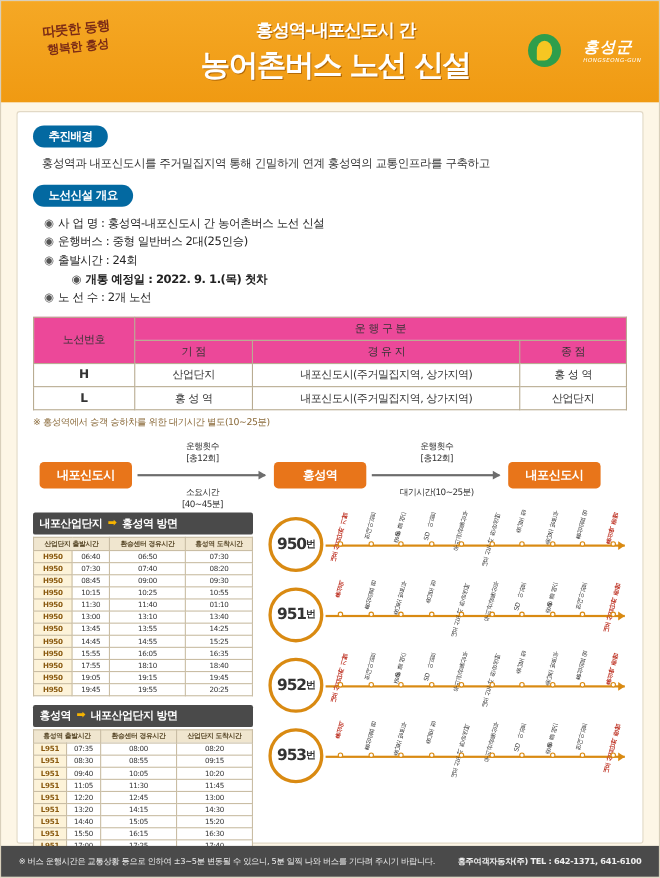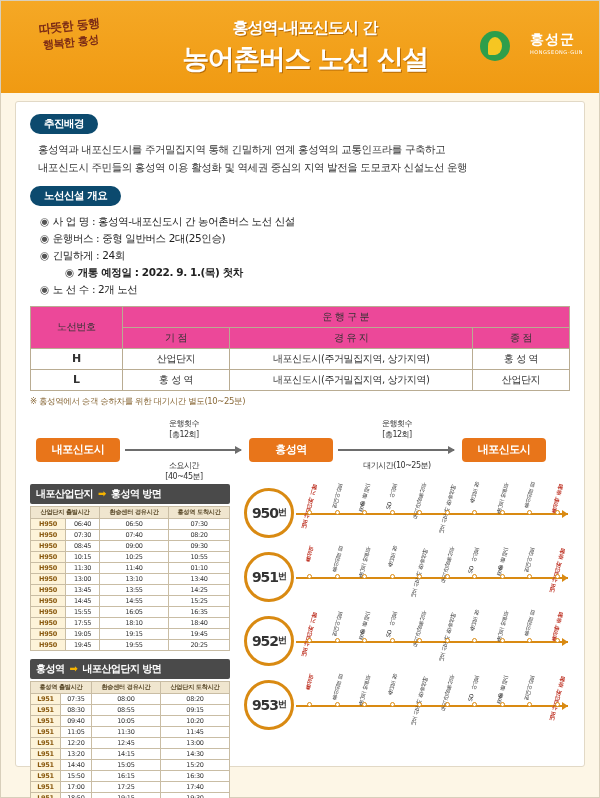--- a/index.html
+++ b/index.html
@@ -44,21 +44,21 @@
     text-align: center;
     color: #ffffff;
     text-shadow: 1px 1px 0 #b46a07;
     margin-left: 10px;
   }
   .header-title .t1 { font-size: 16px; font-weight: bold; letter-spacing: -1px; }
   .header-title .t2 { font-size: 27px; font-weight: bold; letter-spacing: -1.5px; margin-top: 2px;}
   .header-logo {
     position: absolute;
     right: 16px; top: 30px;
-    display: flex; align-items: flex-start; gap: 20px;
+    display: flex; align-items: center; gap: 20px; font-style: italic;
   }
   .logo-mark {
     width: 30px; height: 30px; border-radius: 50%;
     background: #2e9e4b;
     position: relative;
   }
   .logo-mark:after {
     content:""; position:absolute; left:8px; top:6px;
     width: 14px; height: 18px; border-radius: 50% 50% 50% 10%;
     background: #f6c622;
@@ -71,21 +71,21 @@
     position: absolute;
     left: 14px; right: 14px; top: 100px; bottom: 30px;
     background: #ffffff;
     border: 1px solid #e2d9c6;
     border-radius: 3px;
     padding: 10px 14px;
   }
 
   .section-tag {
     display: inline-block;
-    background: #0c4a6e;
+    background: #0369a1;
     color: #fff;
     font-size: 10.5px;
     font-weight: bold;
     padding: 3px 14px;
     border-radius: 10px;
     letter-spacing: -0.5px;
   }
   .para {
     font-size: 10.5px;
     color: #333;
@@ -270,33 +270,32 @@
         <div class="lt2">HONGSEONG-GUN</div>
       </div>
     </div>
   </div>
 
   <div class="card">
 
     
     <div class="section-tag">추진배경</div>
     <div class="para">홍성역과 내포신도시를 주거밀집지역 통해 긴밀하게 연계 홍성역의 교통인프라를 구축하고</div>
-    <div class="para" style="margin-top:1px">내포신도시 주민들의 홍성역 이용 활성화 및 역세권 중심의 지역 발전을 도모코자 신설노선 운행</div>
 
     
     <div class="section-tag" style="margin-top:10px">노선신설 개요</div>
     <div class="bullets">
       <div class="bullet">
         <span class="mk">◉</span><span>사 업 명 : 홍성역-내포신도시 간 농어촌버스 노선 신설</span>
       </div>
       <div class="bullet">
         <span class="mk">◉</span><span>운행버스 : 중형 일반버스 2대(25인승)</span>
       </div>
       <div class="bullet">
-        <span class="mk">◉</span><span>긴밀하게 : 24회</span>
+        <span class="mk">◉</span><span>출발시간 : 24회</span>
       </div>
       <div class="bullet bold">
         <span class="mk">◉</span><span>개통 예정일 : 2022. 9. 1.(목) 첫차</span>
       </div>
       <div class="bullet">
         <span class="mk">◉</span><span>노 선 수 : 2개 노선</span>
       </div>
     </div>
 
     
@@ -644,14 +643,18 @@
               <div class="dot" style="left: 229.444px;"></div>
               <div class="stop end" style="left: 254px; top: 2px;">내포산업단지(종점)</div>
               <div class="dot" style="left: 257px;"></div>
             </div>
           </div>
         </div>
     </div>
 
   </div>
 
+  <div class="footer">
+    <div>※ 버스 운행시간은 교통상황 등으로 인하여 ±3~5분 변동될 수 있으니, 5분 일찍 나와 버스를 기다려 주시기 바랍니다.</div>
+    <div class="right">홍주여객자동차(주) TEL : 642-1371, 641-6100</div>
+  </div>
 
 </div>
 
 </body></html>

